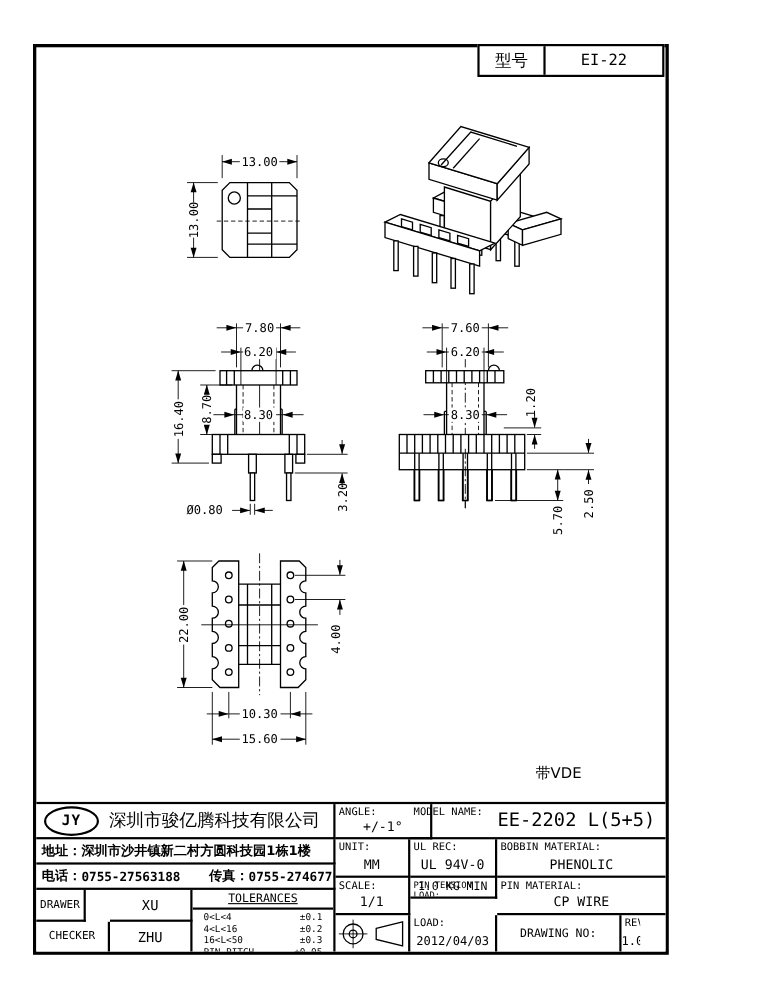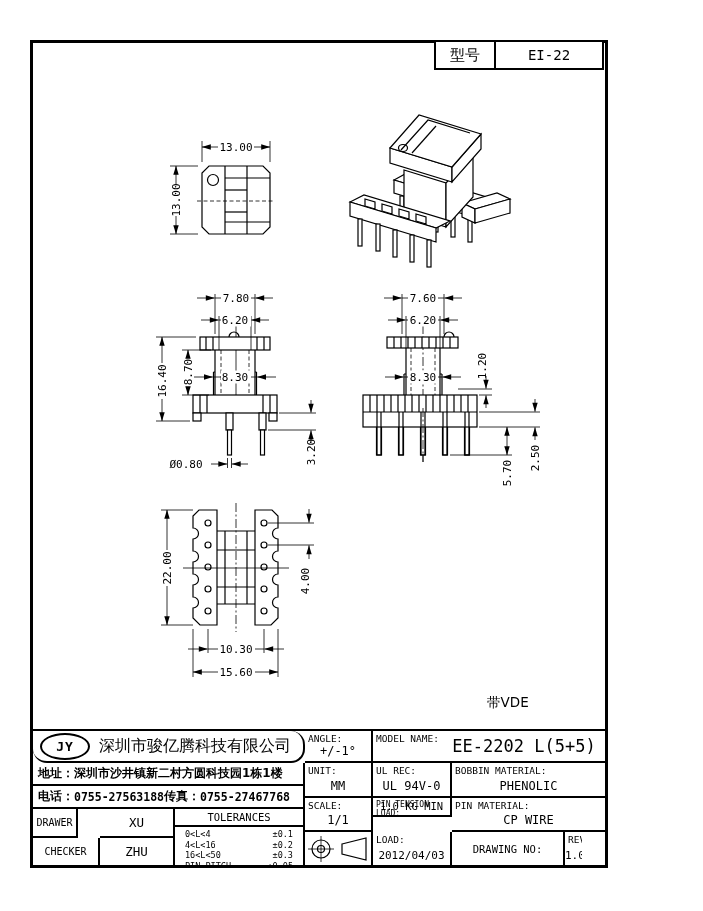--- a/index.html
+++ b/index.html
@@ -22,21 +22,21 @@
   
   .tb{position:absolute;left:33px;top:729px;width:572px;height:136px;box-sizing:border-box;
       border-top:2px solid #000;background:#fff;}
   .cell{position:absolute;box-sizing:border-box;overflow:hidden;}
   .br{border-right:2px solid #000;} .bb{border-bottom:2px solid #000;}
   .mono{font-family:"DejaVu Sans Mono","Liberation Mono",monospace;}
   .cell .sl{position:absolute;left:3px;top:2px;font-size:9.5px;
             font-family:"DejaVu Sans Mono","Liberation Mono",monospace;}
   .cell .cv{position:absolute;left:0;right:0;bottom:3px;text-align:center;font-size:12px;
             font-family:"DejaVu Sans Mono","Liberation Mono",monospace;}
-  .company{display:flex;align-items:center;gap:9px;padding-left:7px;border-radius:14px;}
+  .company{display:flex;align-items:center;gap:9px;padding-left:7px;}
   .oval{width:46px;height:23px;border:2px solid #000;border-radius:50%;display:flex;
         align-items:center;justify-content:center;font-size:13px;font-weight:bold;
         letter-spacing:1px;font-family:"DejaVu Sans Mono","Liberation Mono",monospace;flex:0 0 auto;}
   .cname{font-size:16px;white-space:nowrap;}
   .cjk-row{display:flex;align-items:center;padding-left:5px;font-size:12px;font-weight:bold;white-space:nowrap;}
   .cent{display:flex;align-items:center;justify-content:center;}
   .tolrow{display:flex;justify-content:space-between;padding:0 10px;font-size:8.5px;
           font-family:"DejaVu Sans Mono","Liberation Mono",monospace;line-height:1.25;}
 </style>
 </head>
@@ -316,52 +316,52 @@
     </div>
 
     <div class="cell br bb cjk-row" style="left:0;top:32px;width:272px;height:23px;">
       <span>地址：</span>
         <span>深圳市沙井镇新二村方圆科技园1栋1楼</span>
     </div>
 
     <div class="cell br bb cjk-row" style="left:0;top:55px;width:272px;height:23px;">
       <span>电话：</span>
         <span class="mono" style="font-size:11.5px;">0755-27563188</span>
-      <span style="">传真：</span>
+      <span style="margin-left:26px;">传真：</span>
         <span class="mono" style="font-size:11.5px;">0755-27467768</span>
     </div>
 
     <div class="cell br bb cent mono" style="left:0;top:78px;width:45px;height:29px;font-size:10px;">DRAWER</div>
     <div class="cell br bb cent mono" style="left:67px;top:78px;width:75px;height:29px;font-size:12.5px;">XU</div>
     <div class="cell br cent mono" style="left:0;top:107px;width:67px;height:27px;font-size:10px;">CHECKER</div>
     <div class="cell br cent mono" style="left:67px;top:107px;width:75px;height:27px;font-size:12.5px;">ZHU</div>
 
     <div class="cell br" style="left:142px;top:78px;width:130px;height:56px;">
-      <div class="cent mono" style="height:16px;border-bottom:2px solid #000;font-size:10.5px;">TOLERANCES</div>
+      <div class="cent mono" style="height:16px;border-bottom:2px solid #000;font-size:10.5px;text-decoration:underline;">TOLERANCES</div>
       <div style="padding-top:2px;">
         <div class="tolrow">
             <span>0&lt;L&lt;4</span>
             <span>±0.1</span>
           </div>
         <div class="tolrow">
             <span>4&lt;L&lt;16</span>
             <span>±0.2</span>
           </div>
         <div class="tolrow">
             <span>16&lt;L&lt;50</span>
             <span>±0.3</span>
           </div>
         <div class="tolrow">
             <span>PIN PITCH</span>
             <span>±0.05</span>
           </div>
       </div>
     </div>
 
-    <div class="cell br bb" style="left:272px;top:0;width:68px;height:32px;">
+    <div class="cell br bb" style="left:272px;top:0;width:88px;height:32px;">
       <div class="sl">ANGLE:</div>
       <div class="cv">+/-1°</div>
     </div>
     <div class="cell bb" style="left:340px;top:0;width:232px;height:32px;">
       <div class="sl">MODEL NAME:</div>
       <div class="cent mono" style="position:absolute;left:70px;right:0;top:0;bottom:0;font-size:17px;">EE-2202 L(5+5)</div>
     </div>
 
     <div class="cell br bb" style="left:272px;top:32px;width:68px;height:35px;">
       <div class="sl">UNIT:</div>

